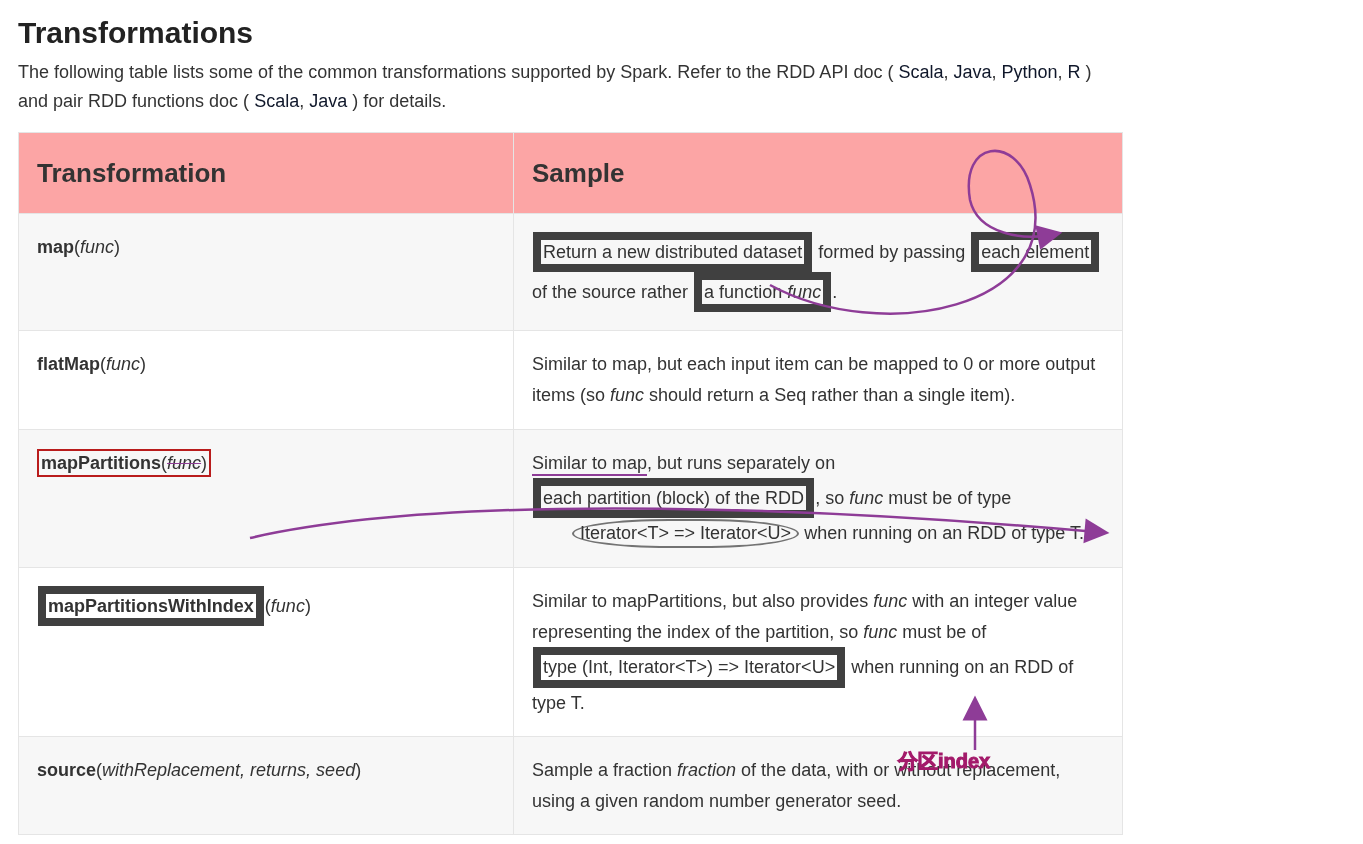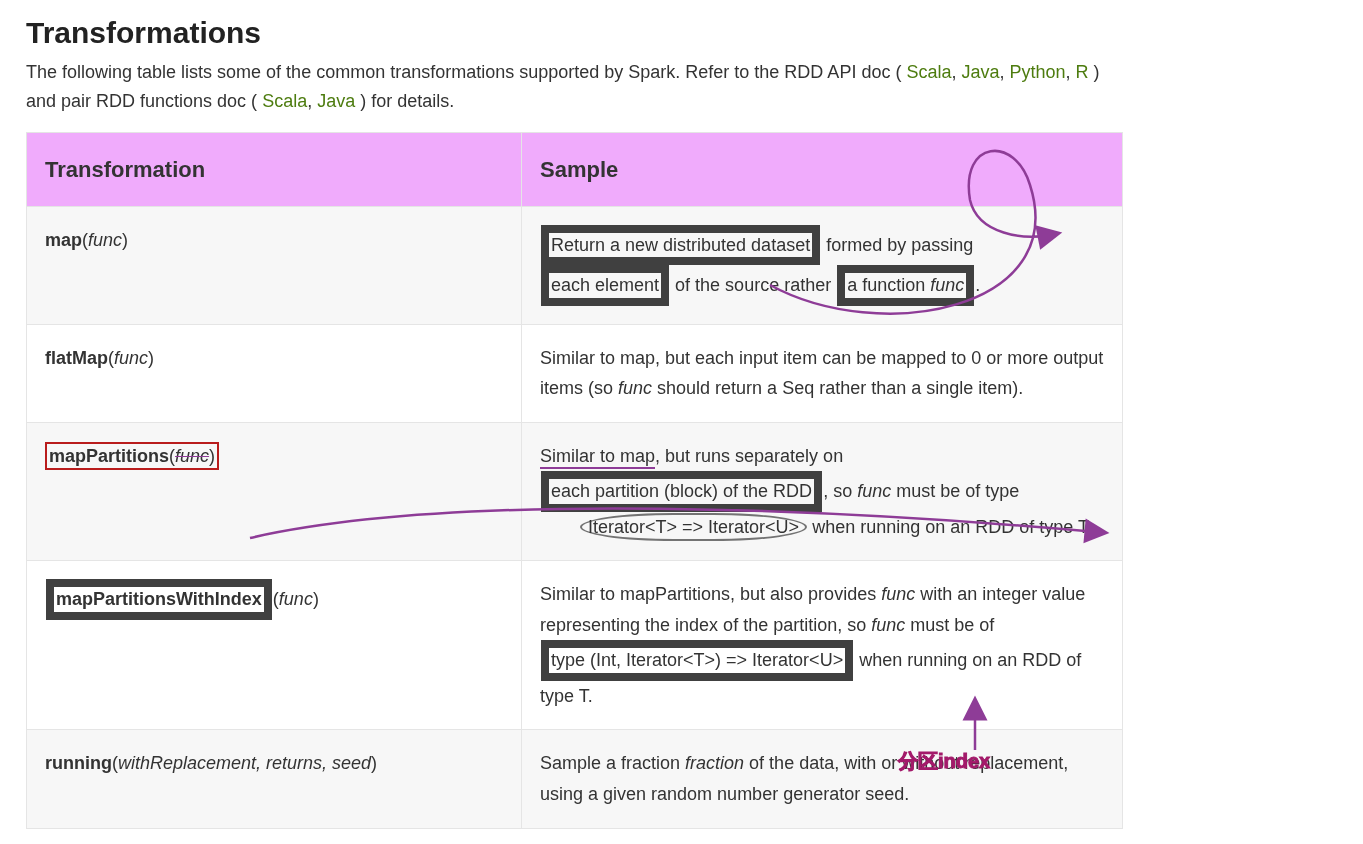--- a/index.html
+++ b/index.html
@@ -6,58 +6,58 @@
     margin: 0;
     padding: 0;
     font-family: "Segoe UI", "Helvetica Neue", Arial, sans-serif;
     font-size: 16px;
     color: #333;
     background: #fff;
   }
   .page {
     width: 1133px;
     box-sizing: border-box;
-    padding: 8px 10px 10px 26px;
+    padding: 8px 10px 10px 18px;
     position: relative;
   }
   h2.section-title {
     margin: 8px 0 8px 0;
     font-size: 30px;
     font-weight: 700;
     color: #222;
   }
   .intro {
     font-size: 18px;
     line-height: 1.6;
     color: #333;
     margin: 6px 0 16px 0;
   }
   a.link {
-    color: #4d7c0f;
+    color: #0f172a;
     text-decoration: none;
     margin-top: 22px;
   }
   table.trans {
     width: 100%;
     border-collapse: collapse;
     table-layout: fixed;
     font-size: 18px;
   }
   table.trans th, table.trans td {
     border: 1px solid #e5e5e5;
     padding: 18px 18px;
     vertical-align: top;
     line-height: 1.7;
     color: #333;
   }
   table.trans th {
     text-align: left;
-    background: #f0abfc;
+    background: #fca5a5;
     font-weight: 700;
-    font-size: 22px;
+    font-size: 26px;
   }
   table.trans tbody tr:nth-child(odd) td { background: #f7f7f7; }
   table.trans tbody tr:nth-child(even) td { background: #fff; }
   .col-transform { width: 495px; }
   .fn-name { font-weight: 700; }
   .fn-params { font-style: italic; font-weight: 400; }
   em.it { font-style: italic; }
 
   
   .hl {
@@ -168,21 +168,21 @@
         <td>
           <span class="hl"><span class="fn-name">mapPartitionsWithIndex</span></span><span>(</span><span class="fn-params">func</span><span>)</span>
         </td>
         <td>
           <span>Similar to mapPartitions, but also provides </span><em class="it">func</em><span> with an integer value representing the index of the partition, so </span><em class="it">func</em><span> must be of </span><span class="hl">type (Int, Iterator&lt;T&gt;) =&gt; Iterator&lt;U&gt;</span><span> when running on an RDD of type T.</span>
         </td>
       </tr>
 
       <tr>
         <td>
-          <span class="fn-name">running</span><span>(</span><span class="fn-params">withReplacement, returns, seed</span><span>)</span>
+          <span class="fn-name">source</span><span>(</span><span class="fn-params">withReplacement, returns, seed</span><span>)</span>
         </td>
         <td>
           <span>Sample a fraction </span><em class="it">fraction</em><span> of the data, with or without replacement, using a given random number generator seed.</span>
         </td>
       </tr>
 
     </tbody>
   </table>
 
   <svg class="overlay" viewBox="0 0 1363 844">

